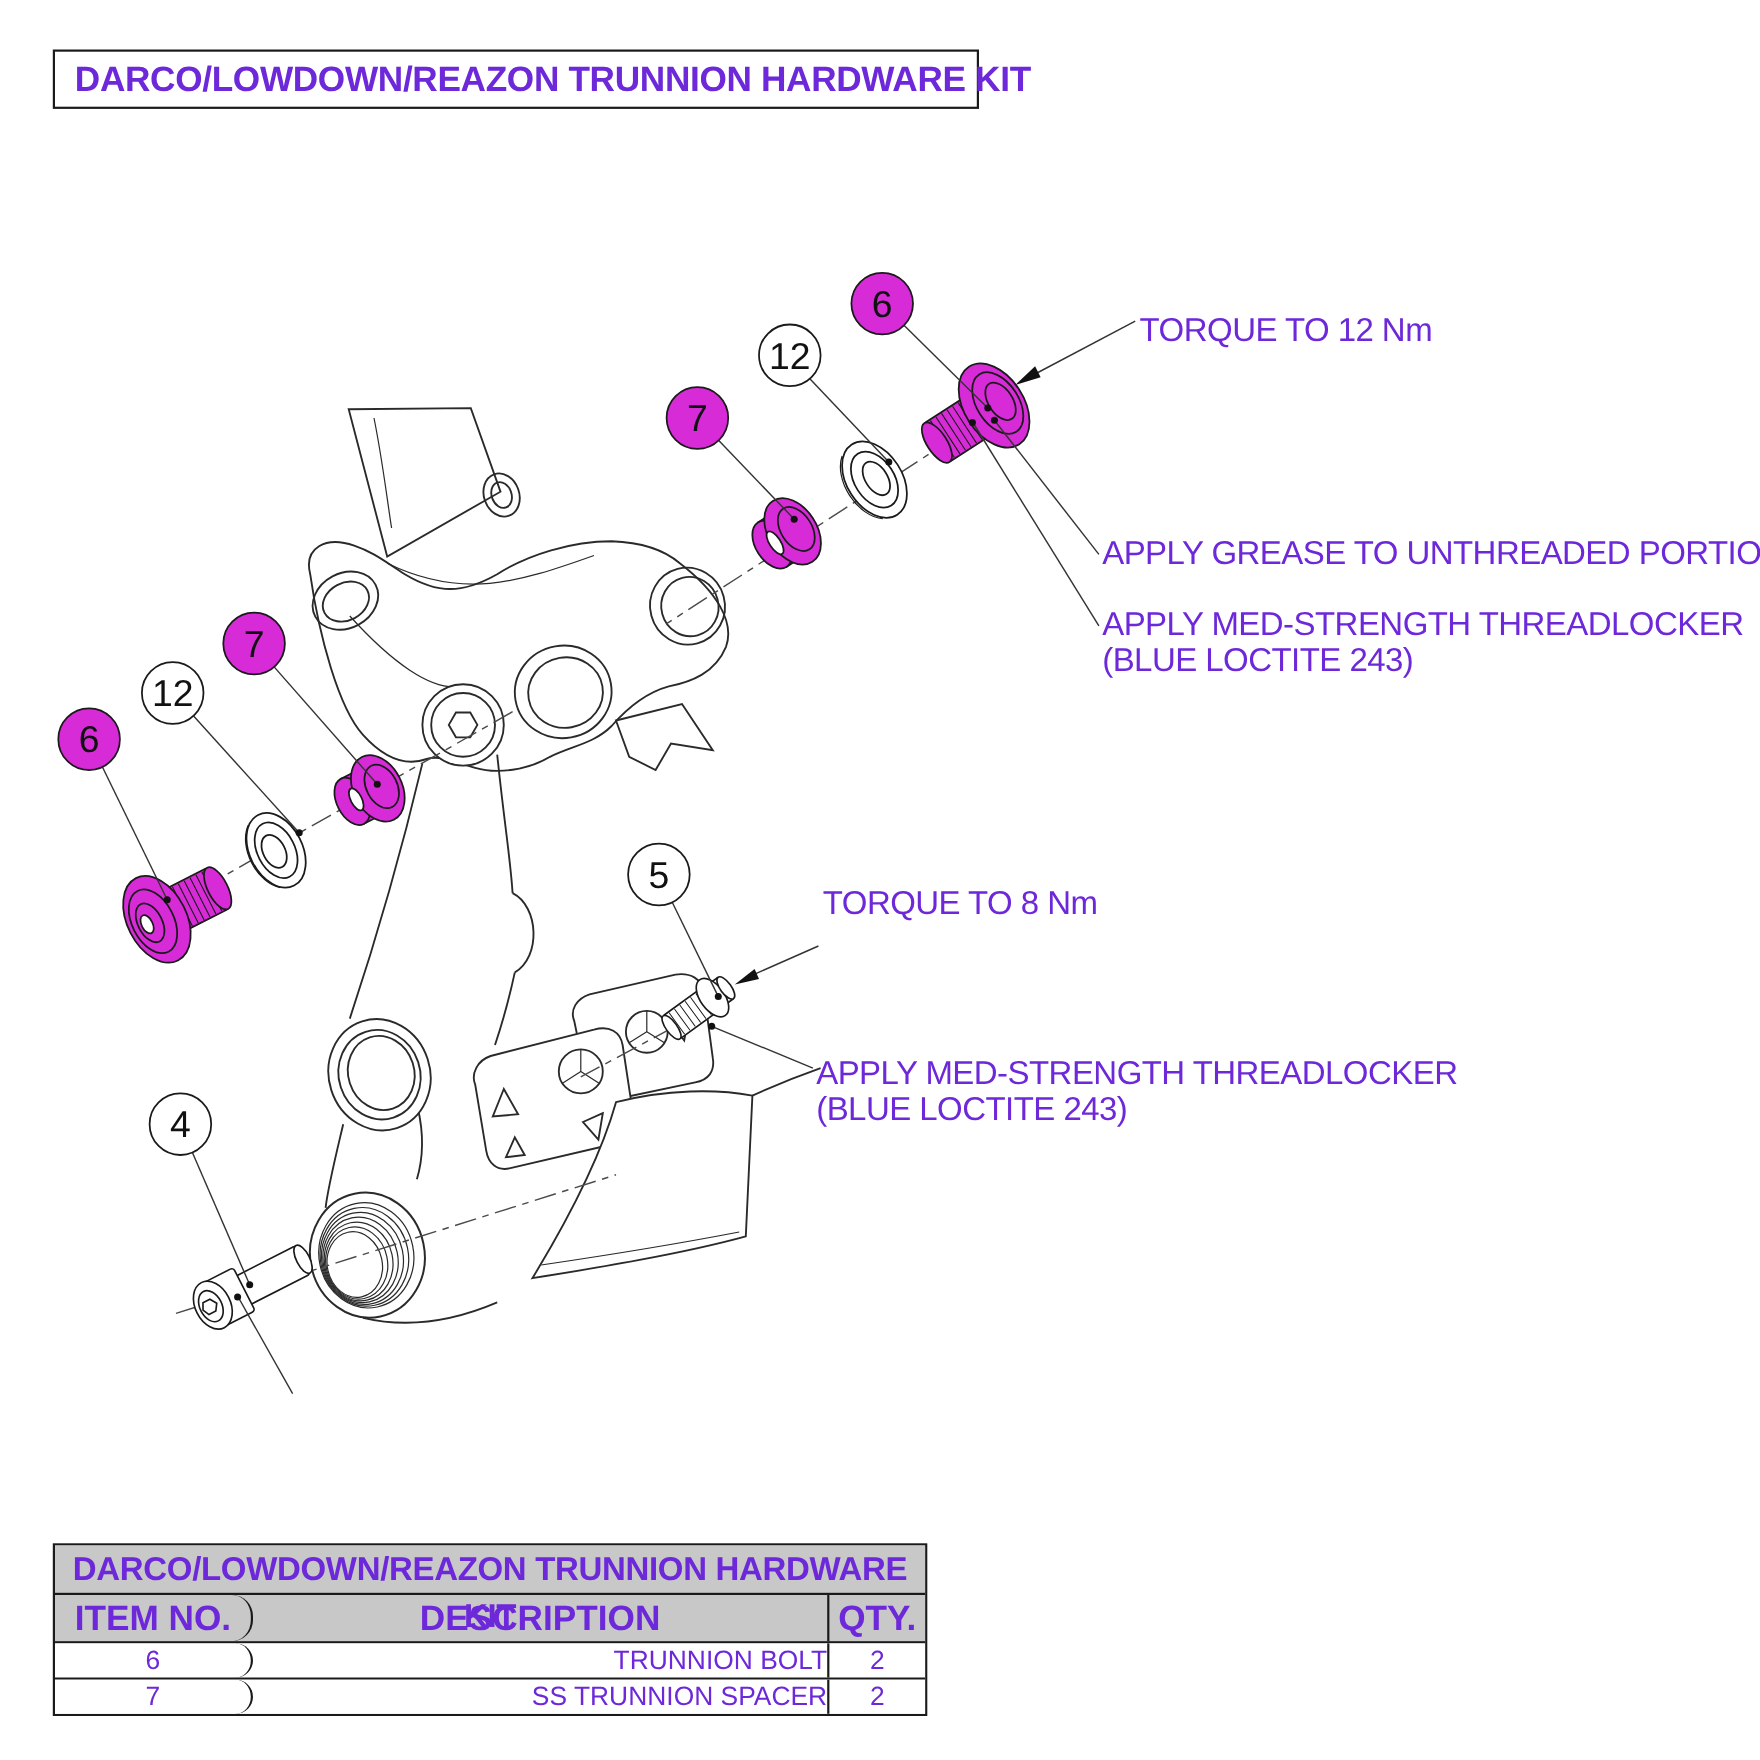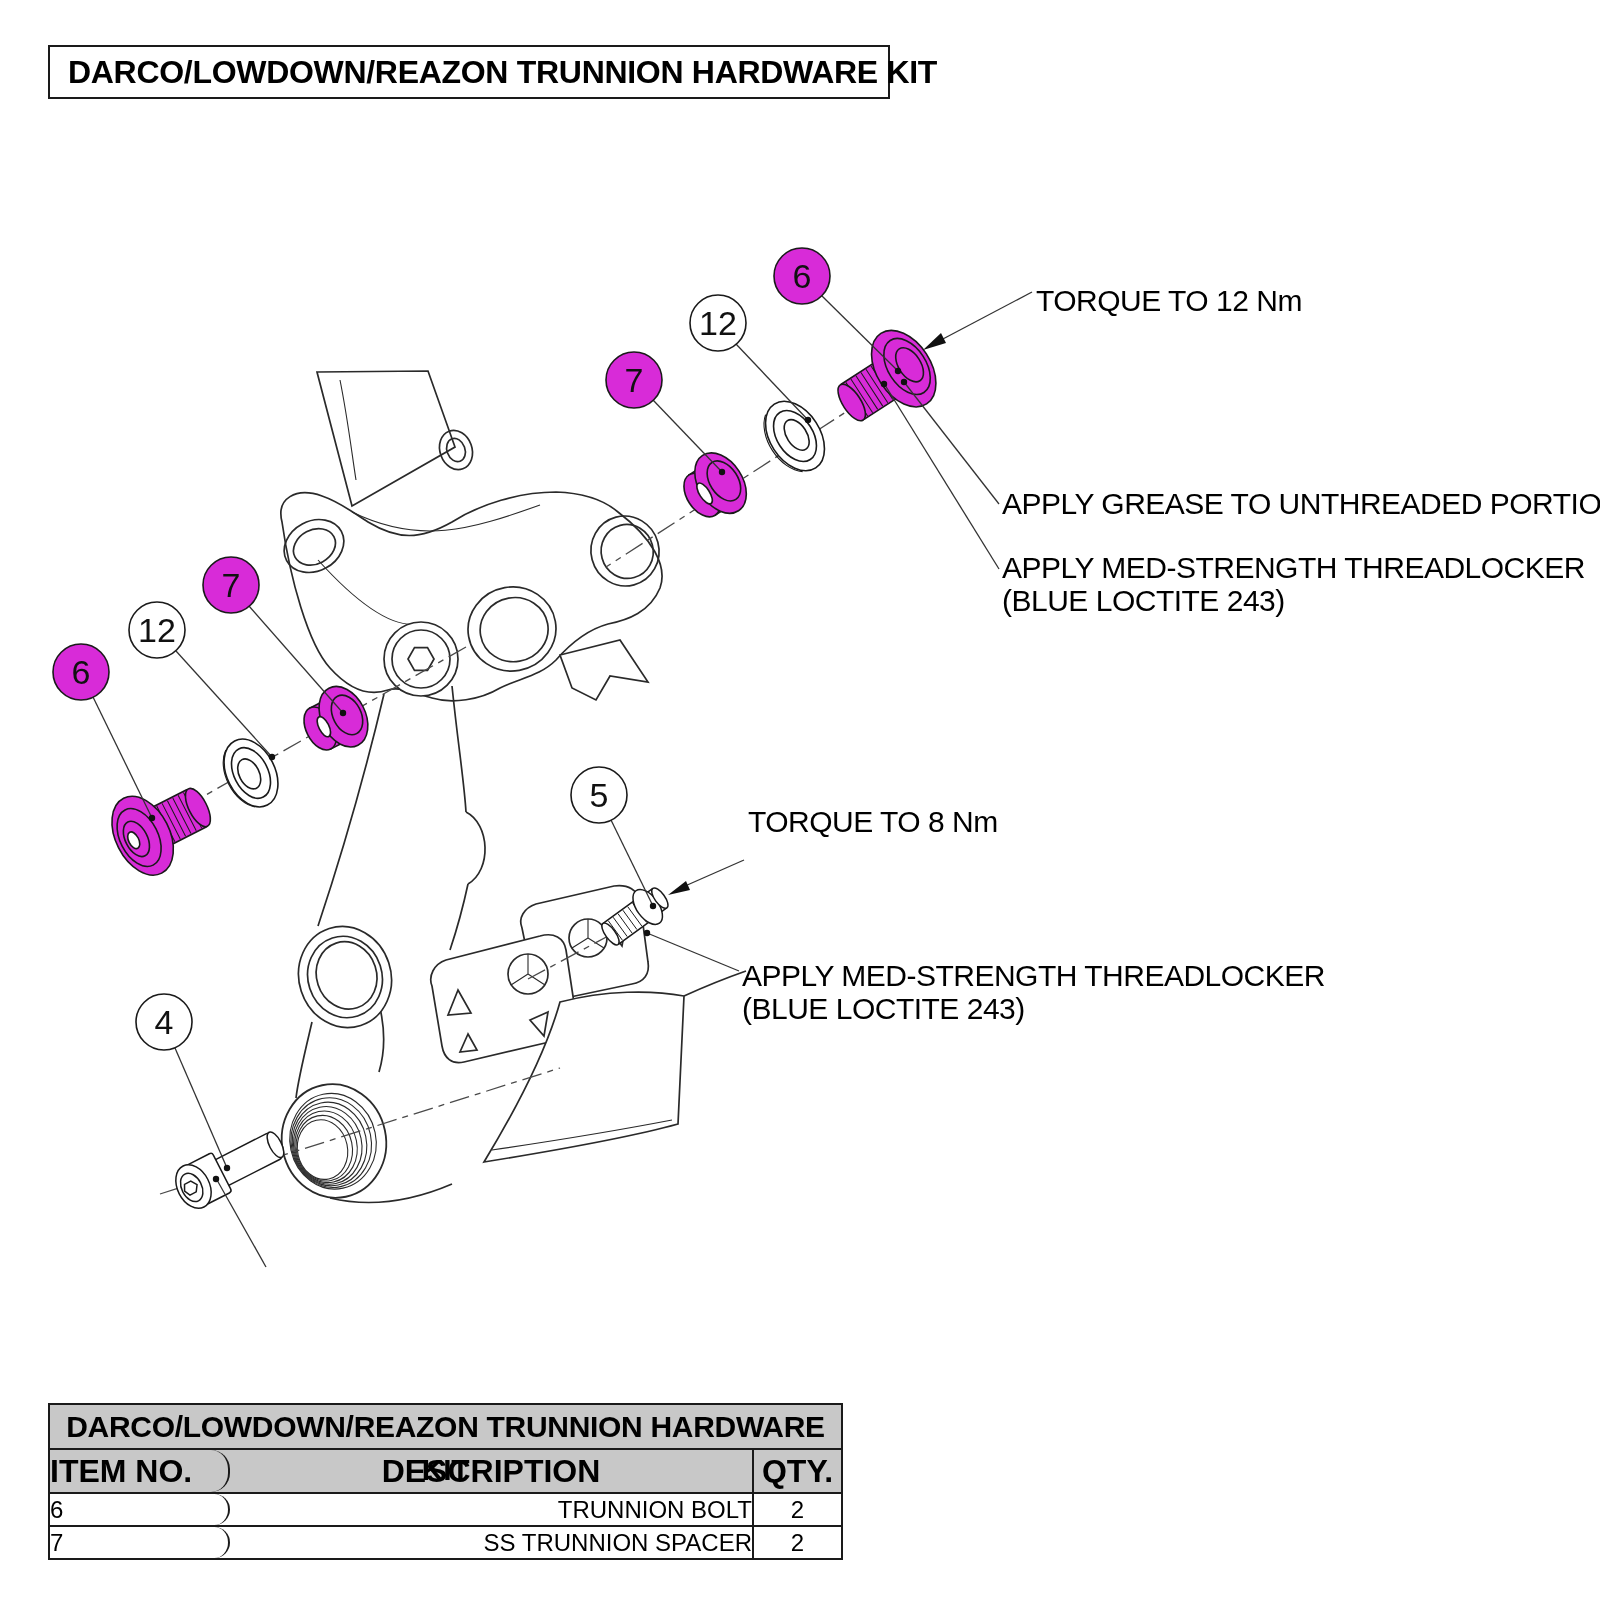--- a/index.html
+++ b/index.html
@@ -1,35 +1,35 @@
 <!DOCTYPE html>
 <html><head>
 <meta charset="utf-8">
 <style>
   html,body{margin:0;padding:0;background:#ffffff;}
   #canvas{position:relative;width:1600px;height:1600px;background:#ffffff;overflow:hidden;
-          font-family:"Liberation Sans",sans-serif;color:#000000;}
+          font-family:"Liberation Sans",sans-serif;color:#6d28d9;}
   .title-box{position:absolute;left:48px;top:45px;width:842px;height:54px;border:2px solid #1a1a1a;
              box-sizing:border-box;display:flex;align-items:center;padding-left:18px;
              font-size:32px;font-weight:bold;letter-spacing:-0.3px;white-space:nowrap;}
   svg{position:absolute;left:0;top:0;}
   .anno{position:absolute;font-size:30px;line-height:33px;letter-spacing:-0.5px;white-space:nowrap;}
   .anno span{display:block;}
   
   .btable{position:absolute;left:48px;top:1403px;width:791px;border:2px solid #1a1a1a;box-sizing:content-box;}
   .btable .trow{display:grid;grid-template-columns:180px 524px 1fr;}
   .bt-title{height:43px;background:#C8C8C8;border-bottom:2px solid #1a1a1a;text-align:center;
             font-weight:bold;font-size:30px;line-height:43px;letter-spacing:-0.3px;}
   .bt-head{background:#C8C8C8;border-bottom:2px solid #1a1a1a;height:42px;}
   .bt-head .cell{font-weight:bold;font-size:32px;line-height:42px;text-align:center;}
   .brow{height:31px;background:#ffffff;}
   .brow.sep{border-bottom:2px solid #1a1a1a;}
   .brow .cell{font-size:24px;line-height:31px;}
   .cell{box-sizing:border-box;}
-  .cell.c1{border-right:2px solid #1a1a1a;text-align:left;border-radius:19px;}
+  .cell.c1{border-right:2px solid #1a1a1a;text-align:center;border-radius:19px;}
   .cell.c2{border-right:2px solid #1a1a1a;text-align:right;}
   .cell.c3{text-align:center;}
 </style>
 </head>
 <body>
 
 <div id="canvas">
 
   <div class="title-box">
     <span>DARCO/LOWDOWN/REAZON TRUNNION HARDWARE KIT</span>

